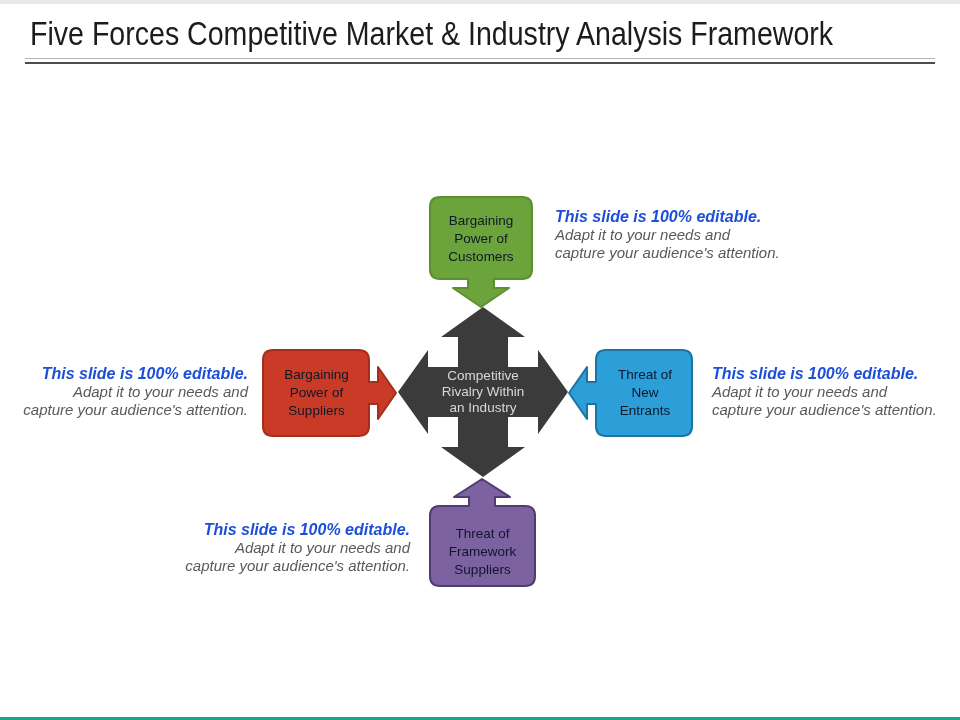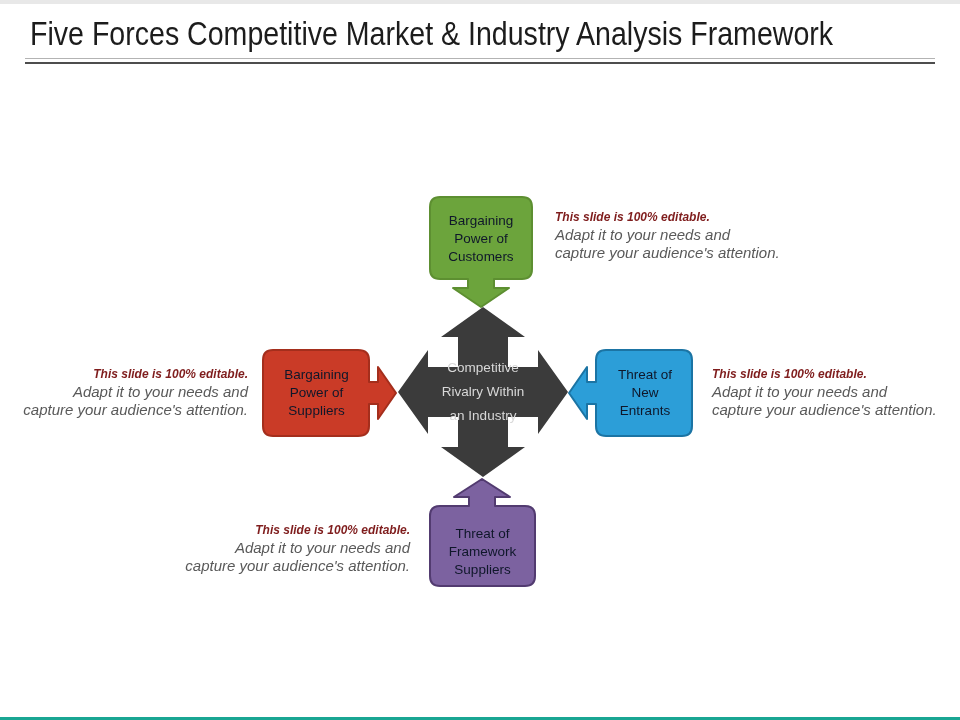--- a/index.html
+++ b/index.html
@@ -17,26 +17,26 @@
     border-top:1px solid #b3b3b3;border-bottom:2px solid #4d4d4d;
   }
   .abs{position:absolute;}
   .callout-text{
     position:absolute;text-align:center;color:#0f172a;
     font-size:13.5px;line-height:18px;pointer-events:none;
   }
   .center-text{
     position:absolute;left:398px;top:303px;width:170px;height:170px;
     display:flex;flex-direction:column;align-items:center;justify-content:center;
-    color:#d8d8d8;font-size:13.5px;line-height:16px;text-align:center;pointer-events:none;gap:8px;
+    color:#d8d8d8;font-size:13.5px;line-height:16px;text-align:center;pointer-events:none;
   }
   .note{
     position:absolute;width:232px;font-style:italic;font-size:15px;line-height:18px;color:#595959;
   }
-  .note .note-bold{font-weight:bold;color:#7f1d1d;font-size:12px;}
+  .note .note-bold{font-weight:bold;color:#1d4ed8;font-size:16px;}
   .note.align-right{text-align:right;}
   .note.align-left{text-align:left;}
   .accent-bar{position:absolute;left:0;bottom:0;width:960px;height:7px;}
 </style>
 </head>
 <body>
 
 <div id="slide">
 
   <div class="slide-title">Five Forces Competitive Market &amp; Industry Analysis Framework</div>

